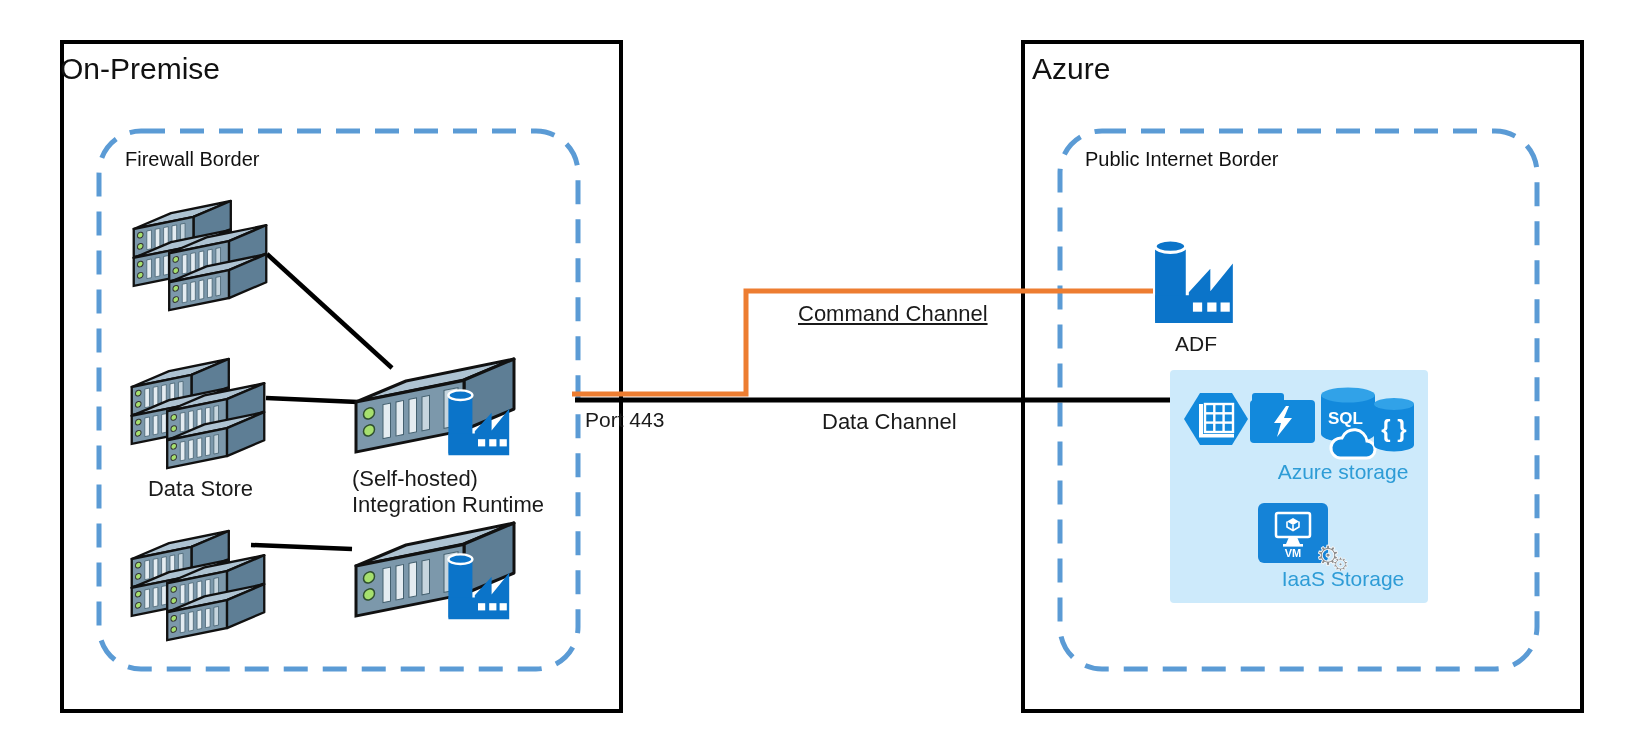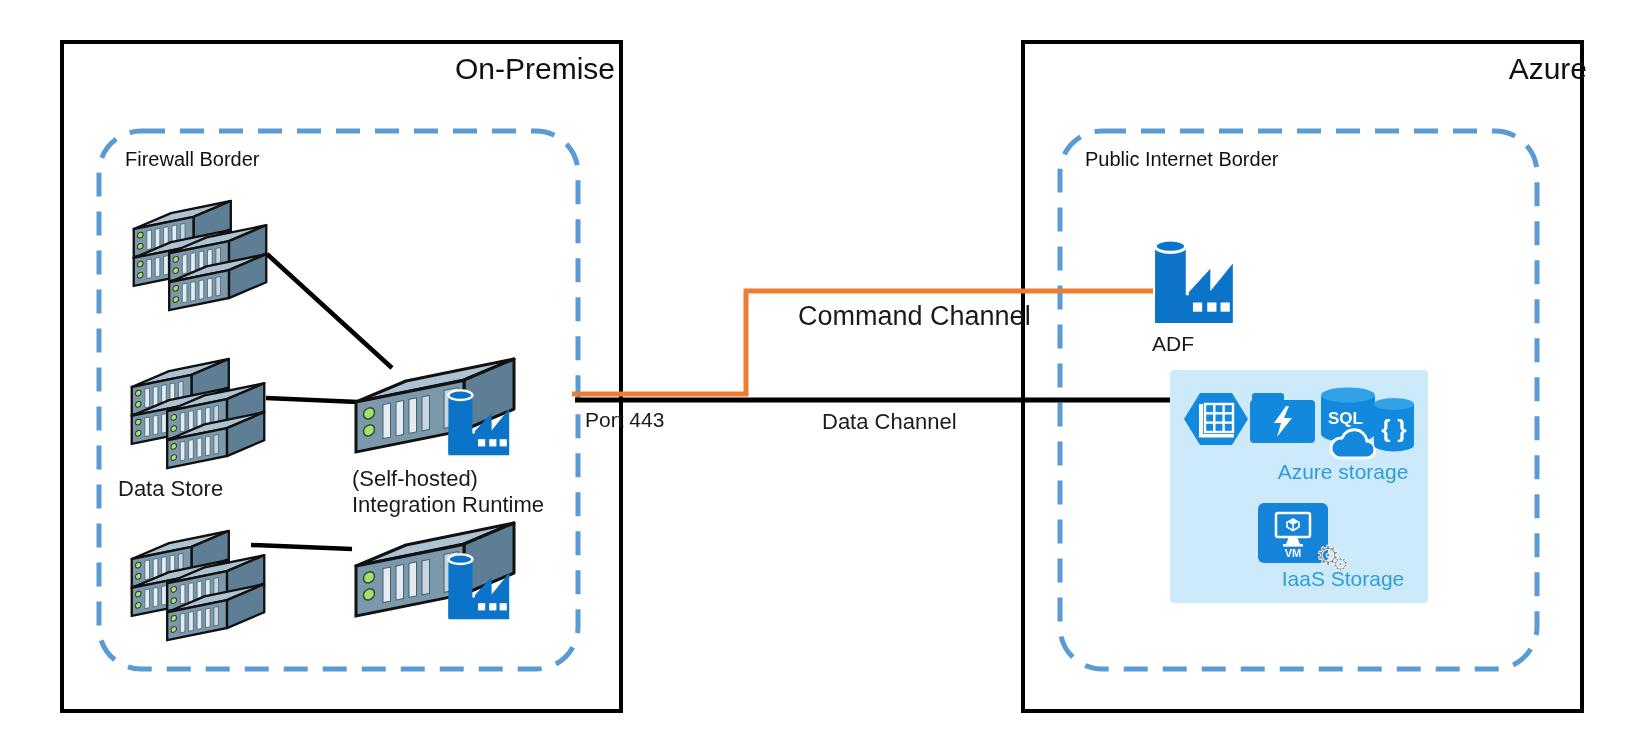--- a/index.html
+++ b/index.html
@@ -1,22 +1,22 @@
 <!DOCTYPE html>
 <html><head>
 <meta charset="utf-8">
 <style>
   html,body{margin:0;padding:0;background:#ffffff;}
   #canvas{position:relative;width:1627px;height:754px;background:#ffffff;overflow:hidden;
           font-family:"Liberation Sans",sans-serif;color:#1a1a1a;}
   .outer-box{position:absolute;border:4px solid #000;background:transparent;}
-  .zone-title{position:absolute;text-align:right;font-size:30px;color:#111;}
+  .zone-title{position:absolute;text-align:left;font-size:30px;color:#111;}
   .border-label{position:absolute;font-size:20px;color:#111;white-space:nowrap;text-align:right;}
   .lbl{position:absolute;white-space:nowrap;color:#1a1a1a;}
-  .lbl-c{text-align:left;}
+  .lbl-c{text-align:center;}
   #lines-overlay{position:absolute;left:0;top:0;pointer-events:none;}
   .abs{position:absolute;}
   .storage-panel{position:absolute;left:1170px;top:370px;width:258px;height:233px;
                  border-radius:4px;background:#CDEAFB;}
   .blue-text{color:#2E9CD6;padding-left:44px;}
   .panel-lbl{position:absolute;width:100%;text-align:center;font-size:21px;}
 </style>
 </head>
 <body>
 
@@ -113,21 +113,21 @@
       <use href="#sym-ir"></use>
     </svg>
 
   <div class="lbl lbl-c" style="left:118px;top:476px;width:165px;font-size:22px;">Data Store</div>
   <div class="lbl" style="left:352px;top:466px;font-size:22px;line-height:1.2;">
     <div>(Self-hosted)</div>
     <div>Integration Runtime</div>
   </div>
 
   <div class="lbl" style="left:585px;top:408px;font-size:21px;">Port 443</div>
-  <div class="lbl" style="left:798px;top:301px;font-size:27px;">Command Channel</div>
+  <div class="lbl" style="left:798px;top:301px;font-size:22px;text-decoration:underline;">Command Channel</div>
   <div class="lbl" style="left:822px;top:409px;font-size:22px;">Data Channel</div>
 
   <svg class="abs" style="left:1152px;top:237px;" width="88" height="88" viewBox="0 0 86 86">
       <use href="#sym-factory"></use>
     </svg>
   <div class="lbl lbl-c" style="left:1152px;top:332px;width:88px;font-size:21px;">ADF</div>
 
   <div class="storage-panel">
 
     <svg class="abs" style="left:14px;top:21px;" width="64" height="56" viewBox="0 0 64 56">

